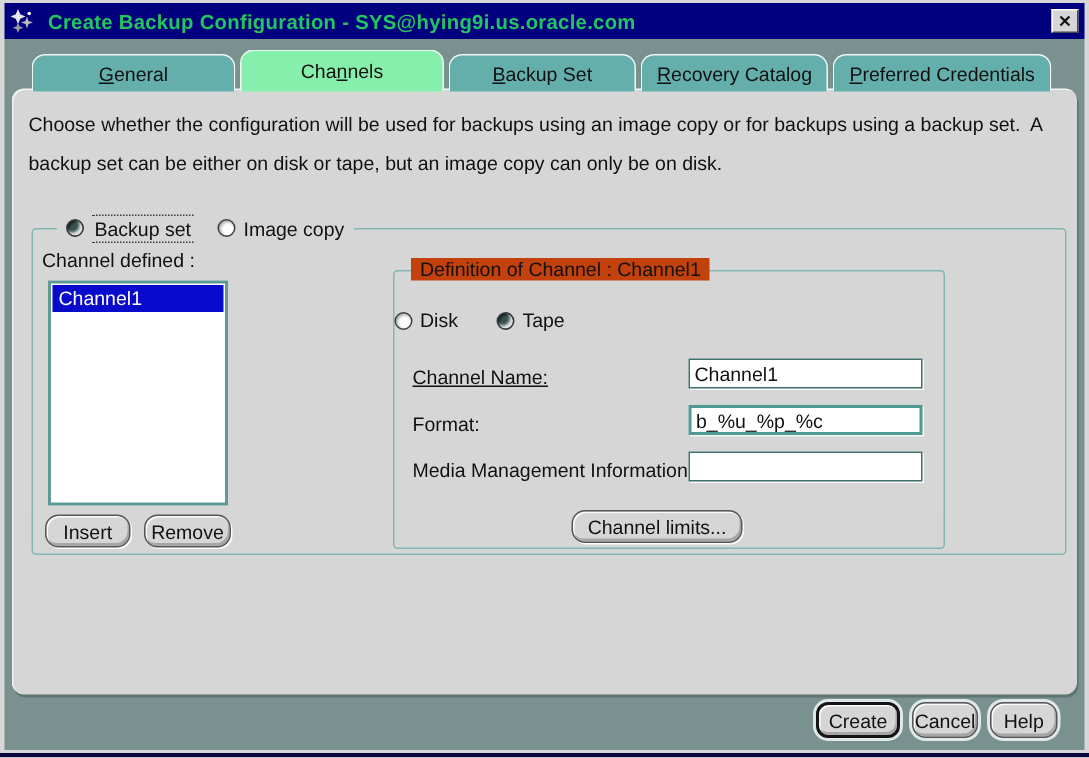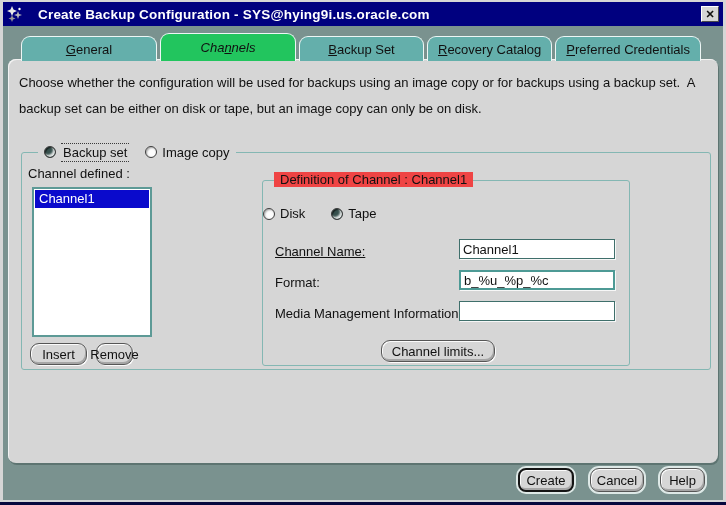--- a/index.html
+++ b/index.html
@@ -7,21 +7,21 @@
   body { font-family:"Liberation Sans", sans-serif; font-size:13px; color:#111; }
 
   .window { position:relative; width:726px; height:505px; background:#d6d6d6;
             padding:2px 3px 5px 3px; overflow:hidden; }
   .window::after { content:""; position:absolute; left:0; right:0; bottom:0; height:3px;
                    background:#07073d; }
 
   
   .titlebar { height:24px; background:#00007f; display:flex; align-items:center; padding:0 4px; }
   .app-icon { width:17px; height:17px; flex:0 0 auto; }
-  .title-text { color:#ffffff; font-weight:bold; font-size:13.5px; margin-left:14px;
+  .title-text { color:#22c55e; font-weight:bold; font-size:13.5px; margin-left:8px;
                 letter-spacing:.2px; white-space:nowrap; overflow:hidden; }
   .close-btn { margin-left:auto; width:18px; height:16px; background:#d6d6d6;
                border-top:1px solid #fff; border-left:1px solid #fff;
                border-right:1px solid #4a4a4a; border-bottom:1px solid #4a4a4a;
                display:flex; align-items:center; justify-content:center;
                font-size:11px; font-weight:bold; color:#111; cursor:default; }
 
   
   .wbody { position:relative; height:474px; background:#7a928f; }
 
@@ -29,21 +29,21 @@
   .tabs { position:absolute; top:7px; left:6px; display:flex; gap:3px; align-items:flex-end; z-index:2;padding-left:12px; }
   .tab { height:25px; background:#64afab; border:1px solid #edf6f5; border-bottom:none;
          border-radius:9px 9px 0 0; display:flex; align-items:center; justify-content:center;
          padding:0 10px; cursor:default; }
   .tab .ul { text-decoration:underline; }
   .tab-general { min-width:136px; }
   .tab-channels { min-width:136px; }
   .tab-backupset { min-width:125px; }
   .tab-recovery { min-width:121px; }
   .tab-preferred { min-width:131px; }
-  .tab.active { background:#22c55e; height:28px; z-index:3;font-style:italic; }
+  .tab.active { background:#86efac; height:28px; z-index:3; }
 
   
   .panel { position:absolute; top:33px; left:5px; width:710px; height:404px;
            background:#d6d6d6; border-radius:8px;
            box-shadow:inset 1px 1px 0 #f2f2f2, 1px 2px 0 rgba(40,60,58,.35); z-index:1; }
 
   .desc { position:absolute; top:11px; left:11px; width:694px; line-height:26px;
           white-space:pre-wrap; }
 
   
@@ -64,47 +64,47 @@
   .list-item { height:18px; line-height:18px; padding-left:4px; margin:1px; }
   .list-item.selected { background:#0a0acc; color:#fff; }
 
   
   .btn { background:#d6d6d6; border:1px solid #565656; border-radius:9px;
          box-shadow:inset 1px 1px 0 #fbfbfb, inset -1px -2px 0 #a6a6a6, 1px 1px 0 rgba(255,255,255,.9);
          font-family:"Liberation Sans", sans-serif; font-size:13px; color:#111;
          display:flex; align-items:center; justify-content:center; cursor:default; }
   .list-buttons { position:absolute; left:8px; top:190px; display:flex; gap:9px;align-items:center; }
   .btn-insert { width:57px; height:22px; }
-  .btn-remove { width:37px; height:22px; }
+  .btn-remove { width:58px; height:22px; }
 
   
   .inner-box { position:absolute; left:240px; top:27px; width:368px; height:186px;
                border:1px solid #84b7b3; border-radius:3px; }
-  .inner-legend { position:absolute; left:11px; top:-9px; background:#ef4444; padding:0 6px; }
+  .inner-legend { position:absolute; left:11px; top:-9px; background:#c2410c; padding:0 6px; }
   .dt-row { position:absolute; top:25px; left:0; width:100%; display:flex;
             gap:26px; }
 
   .frm-label { position:absolute; left:12px; white-space:nowrap; }
   .lbl-name   { top:63px;text-decoration:underline; }
   .lbl-format { top:94px; }
   .lbl-media  { top:125px; }
   .tf { position:absolute; left:196px; width:156px; height:20px; background:#fff;
         border:1px solid #3f6f6b; box-shadow:1px 1px 0 rgba(255,255,255,.8);
         font-family:"Liberation Sans", sans-serif; font-size:13px; padding:0 3px; color:#111; }
   .tf-name  { top:58px; }
   .tf-format{ top:89px; border:2px solid #4d9a95; }
   .tf-media { top:120px; }
   .btn-limits { position:absolute; left:118px; top:159px; width:114px; height:22px; }
 
   
-  .actions { position:absolute; right:18px; bottom:8px; display:flex; gap:16px; z-index:2; }
+  .actions { position:absolute; right:18px; bottom:8px; display:flex; gap:8px; z-index:2; }
   .actions .btn { box-shadow:inset 1px 1px 0 #fbfbfb, inset -1px -2px 0 #a6a6a6,
                   0 0 0 2px rgba(240,248,247,.85); }
   .btn-create { width:56px; height:24px; border:2px solid #141414; border-radius:8px; }
-  .btn-cancel { width:54px; height:24px; }
+  .btn-cancel { width:44px; height:24px; }
   .btn-help   { width:45px; height:24px; }
 </style>
 </head>
 <body>
 
 <div class="window">
 
   <div class="titlebar">
     <svg class="app-icon" viewBox="0 0 17 17">
       <polygon points="5,0 6.5,3.5 10,5 6.5,6.5 5,10 3.5,6.5 0,5 3.5,3.5" fill="#e8e8e8"></polygon>

